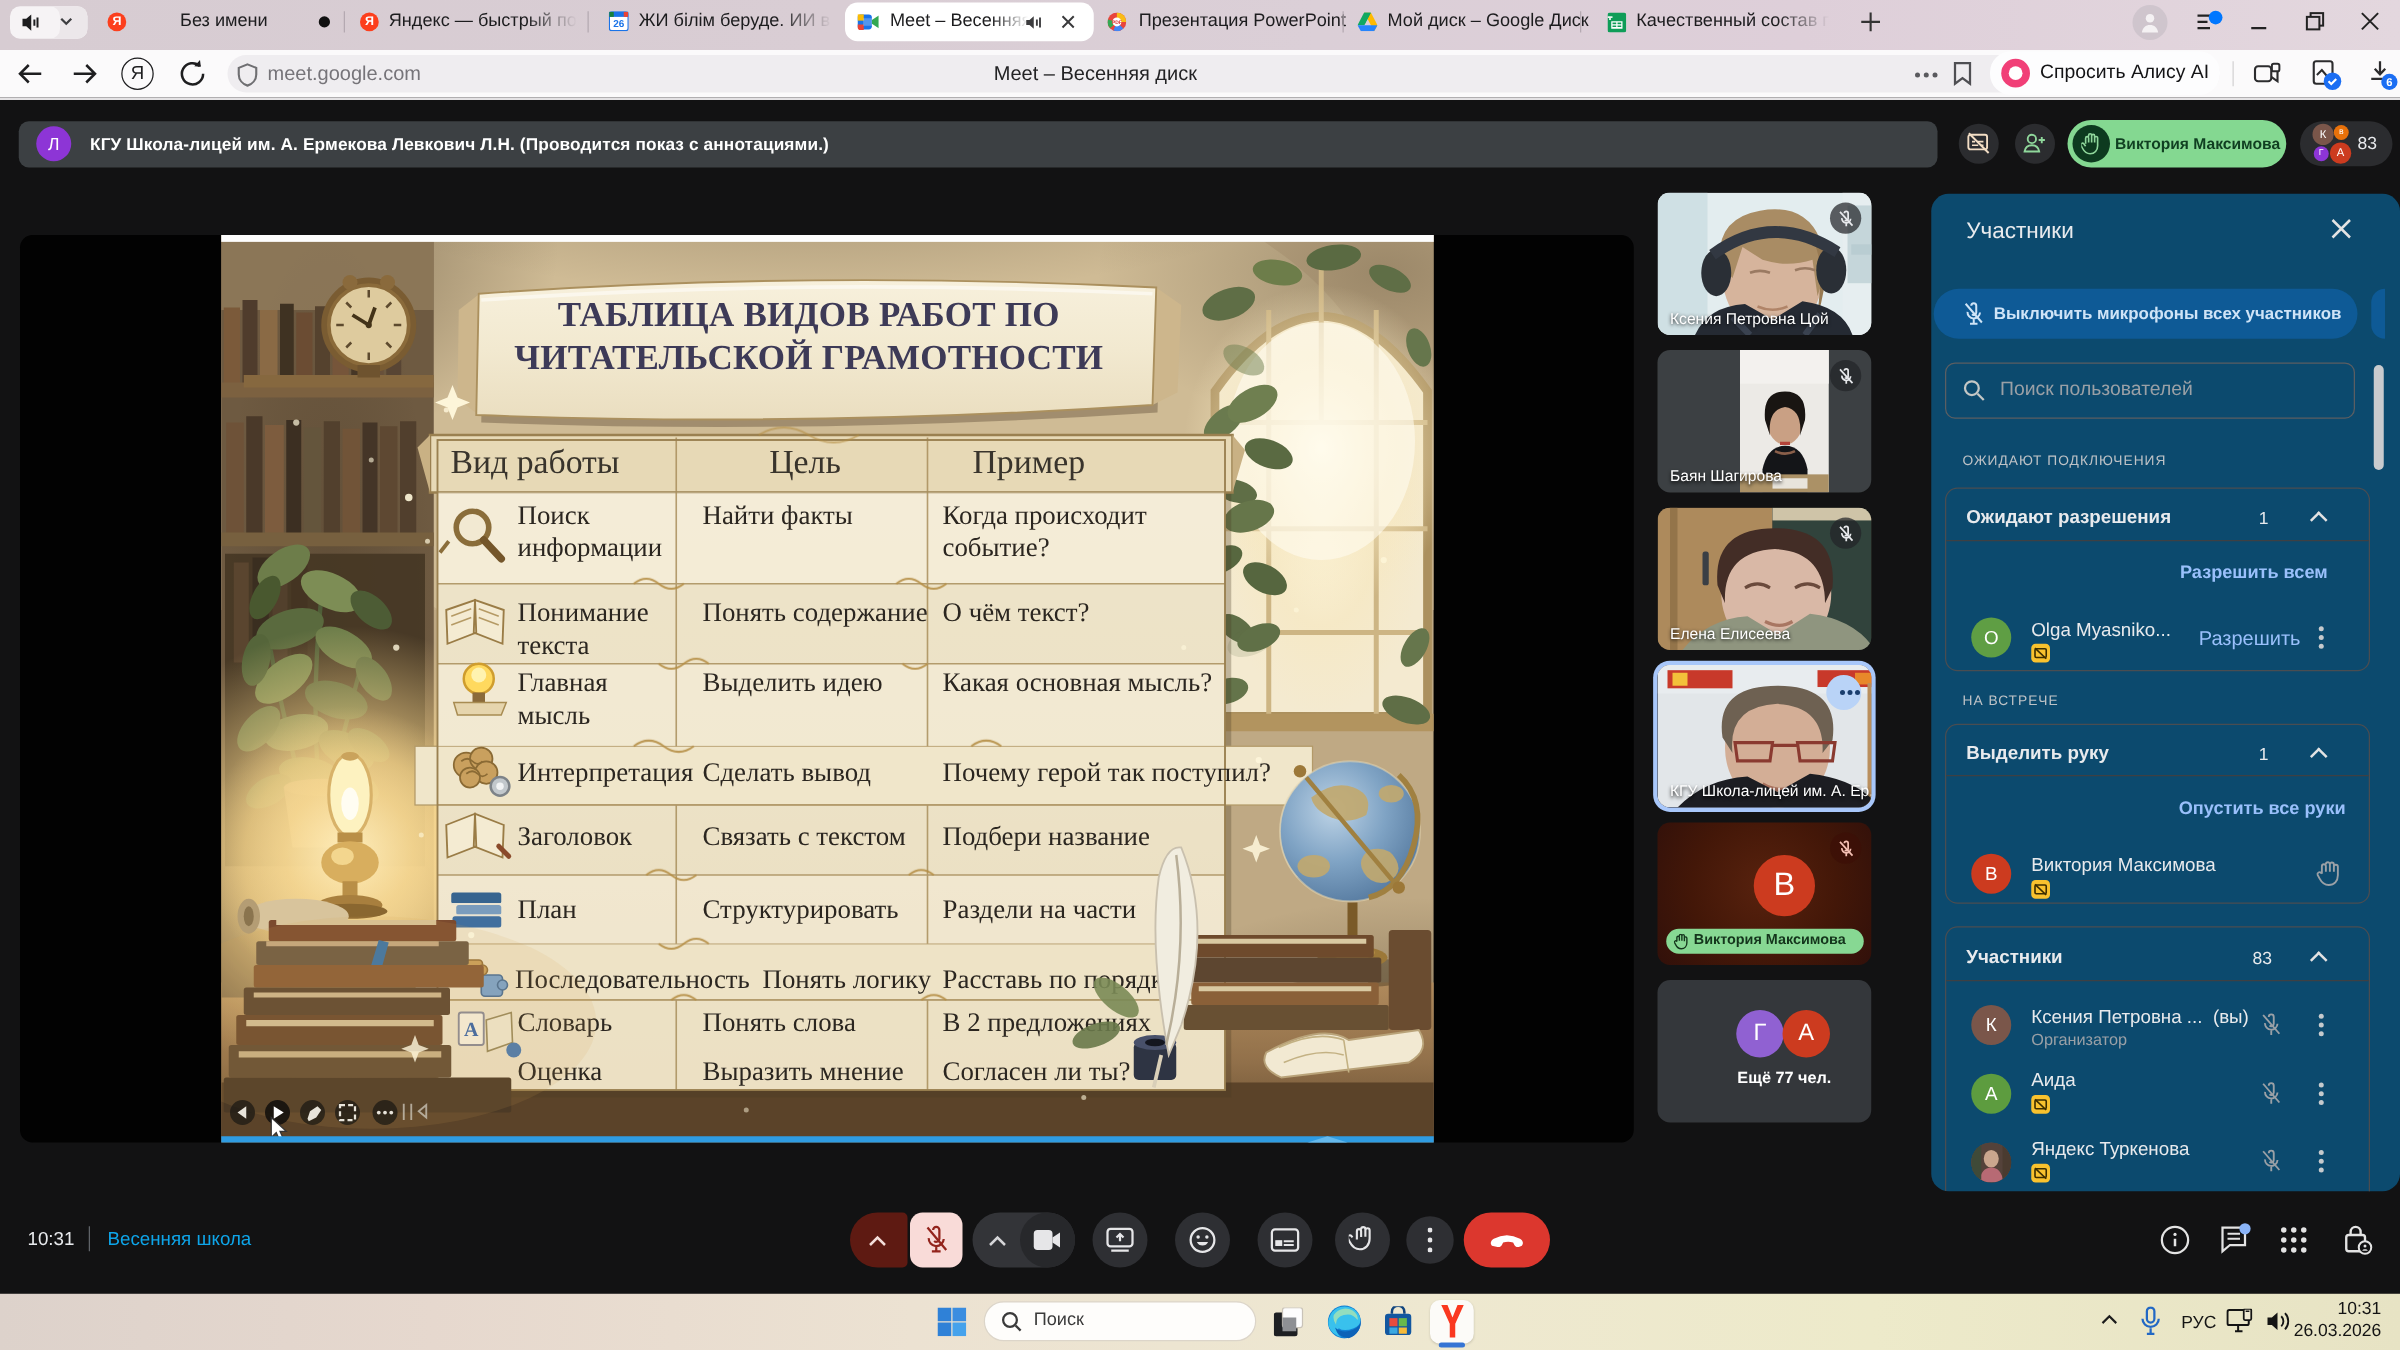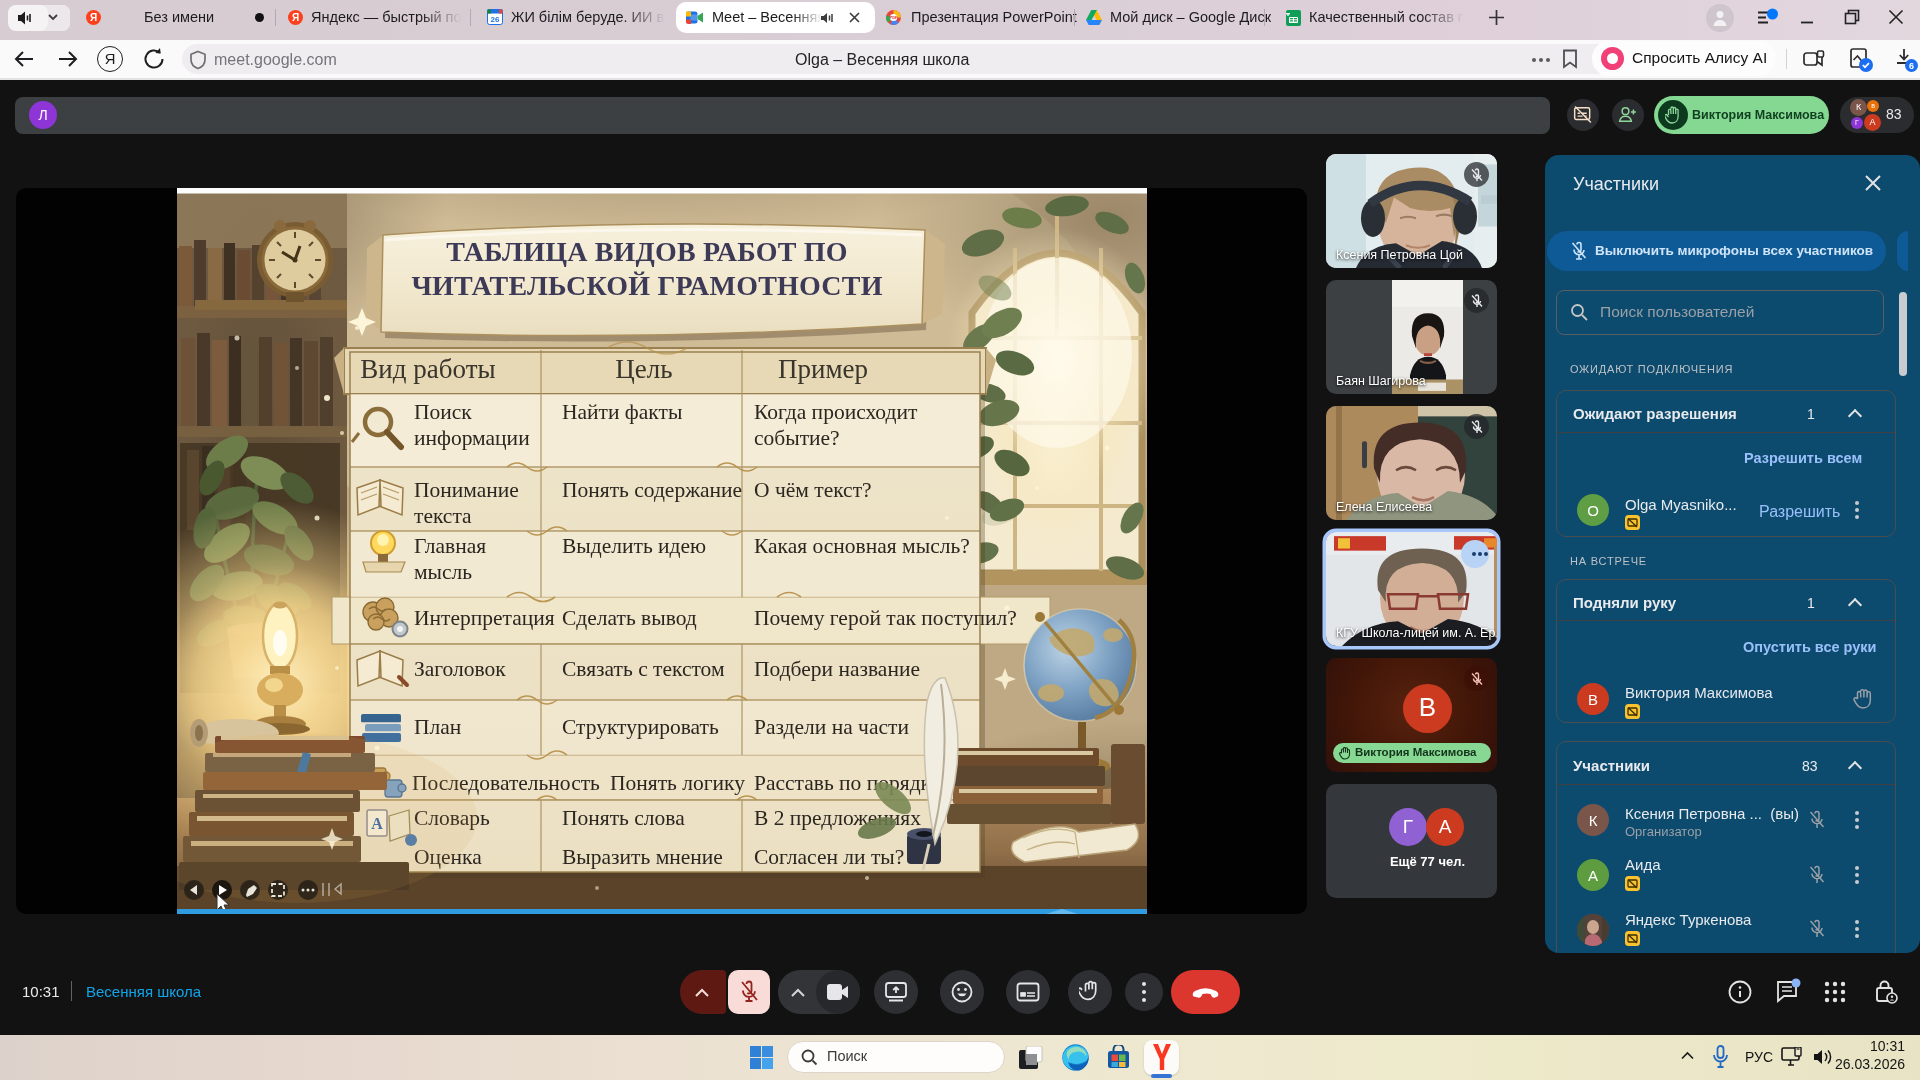--- a/index.html
+++ b/index.html
@@ -138,21 +138,21 @@
   <div class="abs" style="left:97px;top:6px;width:26px;height:26px;border-radius:50%;border:1.7px solid #1e1e20;color:#1e1e20;font-size:15px;text-align:center;line-height:23px;transform:scaleX(-1)">R</div>
   <svg class="abs" style="left:142px;top:6px" width="24" height="26" viewBox="0 0 24 26">
         <path d="M20.5 13a8.5 8.5 0 1 1-2.6-6.1" stroke="#1e1e20" stroke-width="2" fill="none"></path>
         <path d="M18 2l.7 5.4L13.4 7z" fill="#1e1e20"></path>
       </svg>
   <div id="omni"></div>
   <svg class="abs" style="left:189px;top:10px" width="18" height="20" viewBox="0 0 18 20">
         <path d="M9 1.5l7 2.8v5.2c0 4.2-3 7.6-7 9-4-1.4-7-4.8-7-9V4.3z" fill="none" stroke="#6f6f72" stroke-width="1.7"></path>
       </svg>
   <div class="abs" style="left:214px;top:11px;font-size:16px;color:#767479">meet.google.com</div>
-  <div class="abs" style="left:795px;top:11px;font-size:16px;color:#232325">Olga – Весенняя школа</div>
+  <div class="abs" style="left:795px;top:11px;font-size:16px;color:#232325">Meet – Весенняя диск</div>
   <div class="abs" style="left:1532px;top:18px;width:4px;height:4px;border-radius:50%;background:#5a5a5e;box-shadow:7px 0 0 #5a5a5e,14px 0 0 #5a5a5e"></div>
   <svg class="abs" style="left:1562px;top:9px" width="16" height="20" viewBox="0 0 16 20">
         <path d="M2 1.5h12V18l-6-4.5L2 18z" fill="none" stroke="#4f4f53" stroke-width="1.8"></path>
       </svg>
   <div class="abs" style="left:1592px;top:1px;width:184px;height:35px;border-radius:17px;background:#fdfdfe"></div>
   <div class="abs" style="left:1601px;top:7px;width:23px;height:23px;border-radius:50%;background:#f13f77"></div>
   <div class="abs" style="left:1607px;top:13px;width:11px;height:11px;border-radius:50%;background:#fff"></div>
   <div class="abs" style="left:1632px;top:9px;font-size:15.5px;color:#141416">Спросить Алису AI</div>
   <div class="vsep" style="left:1786px;top:9px;height:20px;background:#d4d2d4"></div>
   <svg class="abs" style="left:1802px;top:8px" width="24" height="22" viewBox="0 0 24 22">
@@ -169,20 +169,21 @@
   <svg class="abs" style="left:1894px;top:7px" width="26" height="26" viewBox="0 0 26 26">
         <path d="M10 2v10M5.8 8l4.2 4.5L14.2 8M3 16h14" stroke="#2c2c2e" stroke-width="1.8" fill="none"></path>
         <circle cx="17.5" cy="18.5" r="6.5" fill="#1b6ef3"></circle>
         <text x="17.5" y="22" font-size="9" fill="#fff" font-weight="bold" text-anchor="middle" font-family="Liberation Sans">6</text>
       </svg>
 </div>
 
 <div id="meet">
   <div id="banner">
     <div class="abs" style="left:14px;top:4px;width:28px;height:28px;border-radius:50%;background:#8d35d6;color:#fff;font-size:14px;text-align:center;line-height:28px">Л</div>
+    <div class="abs" style="left:57px;top:11px;font-size:13.8px;font-weight:bold;letter-spacing:.1px">КГУ Школа-лицей им. А. Ермекова Левкович Л.Н. (Проводится показ с аннотациями.)</div>
   </div>
   <div class="abs" style="left:1567px;top:19px;width:32px;height:32px;border-radius:50%;background:#2b2c2f"></div>
   <svg class="abs" style="left:1573px;top:25px" width="20" height="19" viewBox="0 0 24 22">
         <rect x="2" y="3" width="18" height="14" rx="2" fill="none" stroke="#f3dec5" stroke-width="1.8"></rect>
         <path d="M5.5 9.5h3M10.5 9.5h6M5.5 13h6M13.5 13h3" stroke="#f3dec5" stroke-width="1.6"></path>
         <path d="M2.5 1.5l19 19" stroke="#f3dec5" stroke-width="1.8"></path>
       </svg>
   <div class="abs" style="left:1612px;top:19px;width:32px;height:32px;border-radius:50%;background:#2b2c2f"></div>
   <svg class="abs" style="left:1618px;top:25px" width="20" height="19" viewBox="0 0 24 22">
         <circle cx="9" cy="7" r="4" fill="none" stroke="#8fd79b" stroke-width="1.8"></circle>
@@ -753,21 +754,21 @@
       <svg class="abs" style="left:70px;top:126px" width="11" height="11" viewBox="0 0 11 11">
             <rect x="1" y="2" width="9" height="7" rx="1" fill="none" stroke="#3d2e00" stroke-width="1.3"></rect>
             <path d="M1 1.5l9 8.5" stroke="#3d2e00" stroke-width="1.3"></path>
           </svg>
       <div class="abs" style="left:202px;top:112px;font-size:16px;font-weight:normal"><span class="blue">Разрешить</span></div>
       <div class="dots3" style="left:298px;top:117px"></div>
     </div>
     <div class="abs" style="left:25px;top:400px;font-size:11px;letter-spacing:.8px;color:#bec2c6">НА ВСТРЕЧЕ</div>
 
     <div class="card" style="top:424px;height:144px">
-      <div class="abs" style="left:16px;top:14px;font-size:15px;font-weight:bold;color:#e8eaed">Подняли руку</div>
+      <div class="abs" style="left:16px;top:14px;font-size:15px;font-weight:bold;color:#e8eaed">Выделить руку</div>
       <div class="abs" style="left:250px;top:15px;font-size:14px;color:#e8eaed">1</div>
       <div class="chev chup" style="left:293px;top:20px"></div>
       <div class="abs" style="left:0;top:40px;width:338px;height:1px;background:#3e4043"></div>
       <div class="abs" style="left:186px;top:59px;font-size:14.5px;font-weight:bold"><span class="blue">Опустить все руки</span></div>
       <div class="avat" style="left:20px;top:103px;background:#cc3b1f">В</div>
       <div class="abs" style="left:68px;top:104px;font-size:15px;color:#e8eaed">Виктория Максимова</div>
       <div class="badge" style="left:68px;top:124px"></div>
       <svg class="abs" style="left:70px;top:126px" width="11" height="11" viewBox="0 0 11 11">
             <rect x="1" y="2" width="9" height="7" rx="1" fill="none" stroke="#3d2e00" stroke-width="1.3"></rect>
             <path d="M1 1.5l9 8.5" stroke="#3d2e00" stroke-width="1.3"></path>

